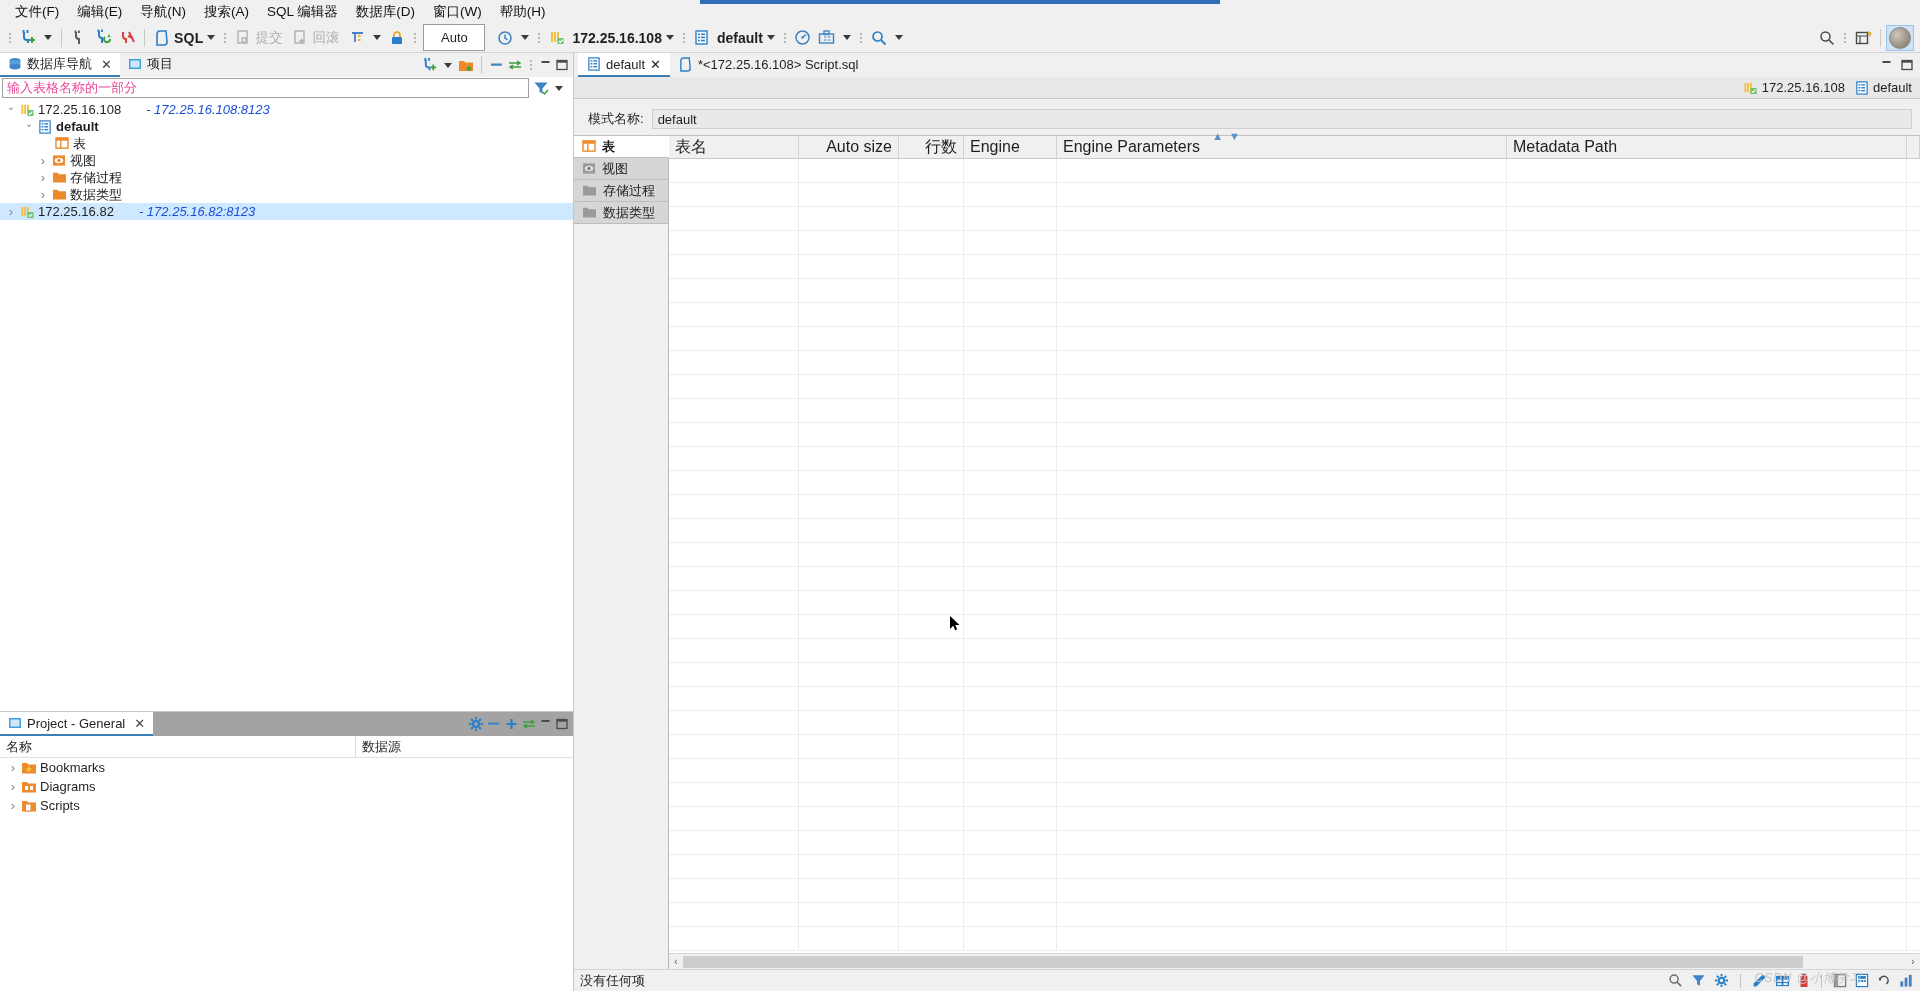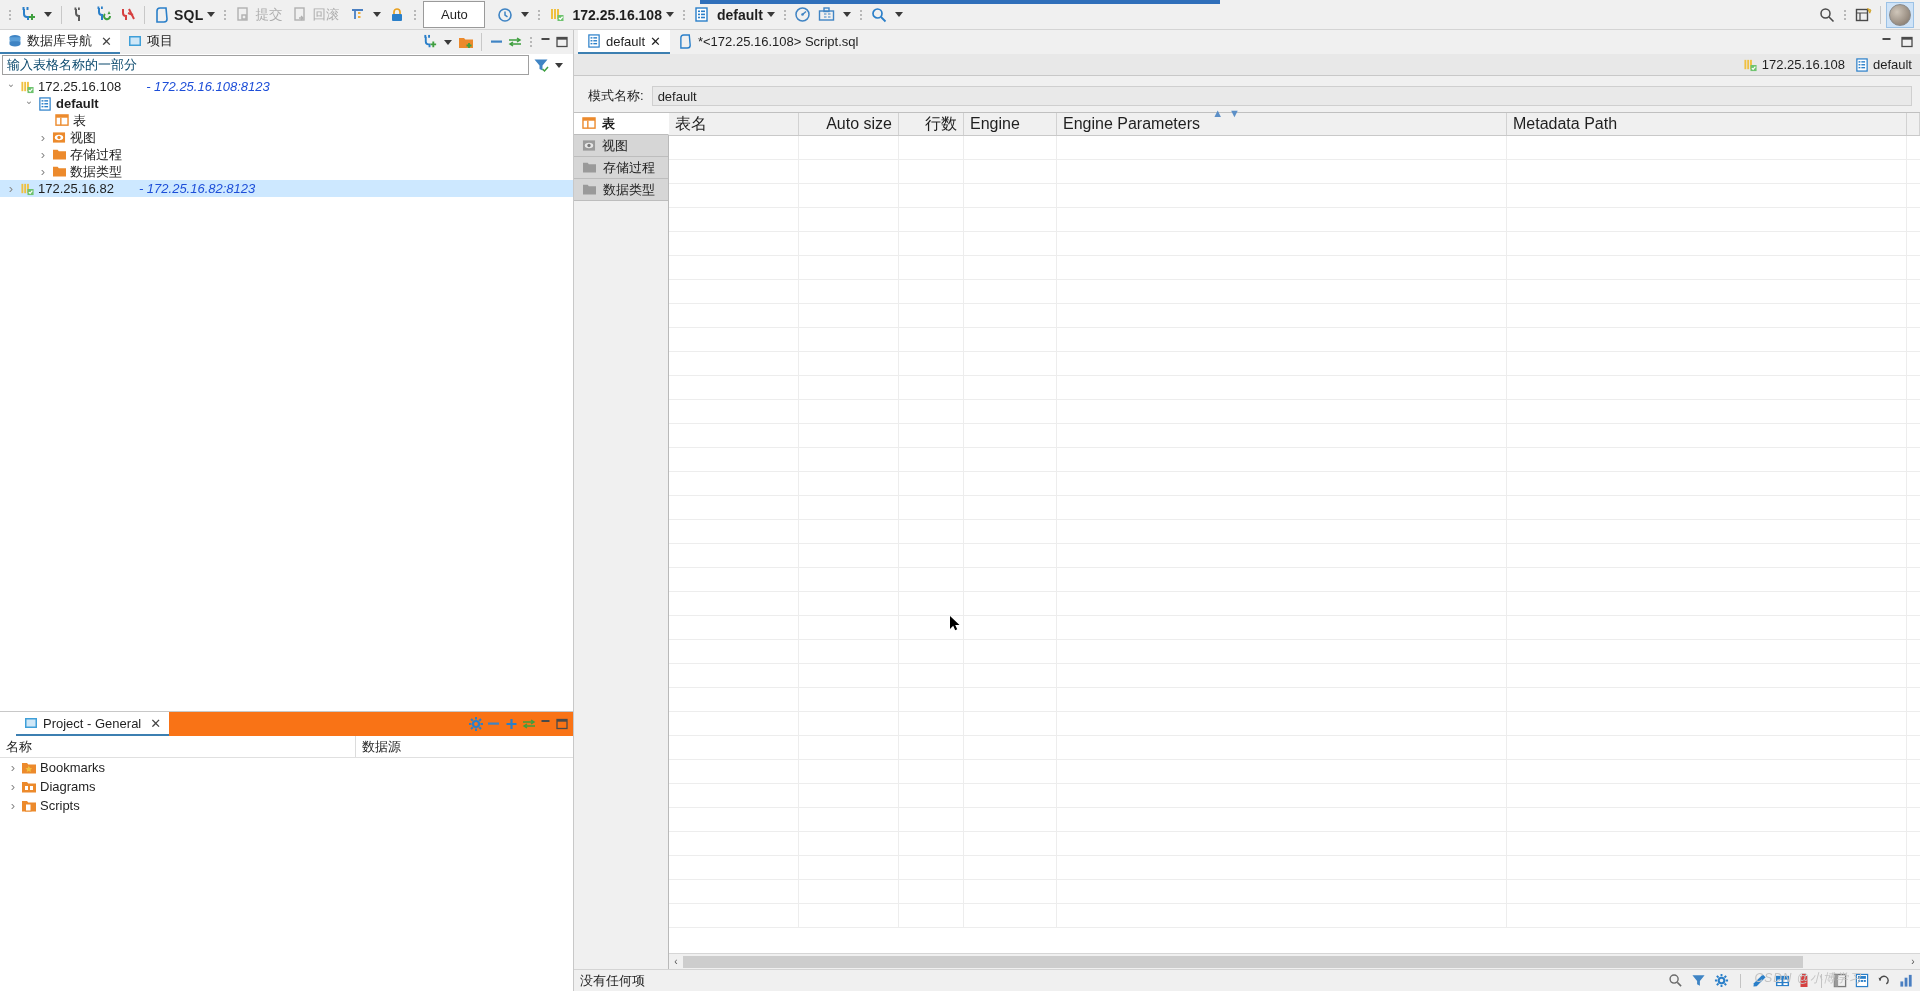--- a/index.html
+++ b/index.html
@@ -42,38 +42,38 @@
 
   
   .viewtabs { height:24px; display:flex; align-items:stretch; background:#f0f0f0; }
   .vtab { display:flex; align-items:center; gap:5px; padding:0 8px; font-size:13px; background:#f0f0f0; border-bottom:2px solid transparent; }
   .vtab.active { background:#ffffff; border-bottom:2px solid #3c7fb1; }
   .vtab .x { font-size:13px; color:#444; margin-left:4px; }
   .vt-actions { margin-left:auto; display:flex; align-items:center; gap:2px; padding-right:4px;}
 
   
   .filterrow { height:22px; display:flex; align-items:center; background:#ffffff; padding:0 2px; }
-  .filter-input { flex:1; height:20px; border:1px solid #a0a0a0; background:#fff; font-size:13px; padding:0 4px; color:#0c4a6e; display:flex; align-items:center;}
+  .filter-input { flex:1; height:20px; border:1px solid #a0a0a0; background:#fff; font-size:13px; padding:0 4px; color:#ec4899; display:flex; align-items:center;}
   .filter-actions { display:flex; align-items:center; gap:2px; padding:0 4px; }
 
   
   .tree { flex:1; overflow:hidden; background:#fff; padding-top:2px;}
   .trow { height:17px; display:flex; align-items:center; font-size:13px; white-space:nowrap; padding-left:4px;}
   .trow.sel { background:#cde8ff; }
   .arrow { width:14px; text-align:center; color:#888; font-size:10px; flex:0 0 14px;}
   .arrow.open::before { content:'⌄'; position:relative; top:-3px; }
   .arrow.closed::before { content:'›'; font-size:13px;}
   .ticon { width:18px; display:flex; align-items:center; justify-content:center; flex:0 0 18px;}
   .tlabel { margin-left:2px; }
   .tlabel.bold { font-weight:bold; }
   .tsub { margin-left:25px; font-style:italic; color:#1d4ed8; }
 
   
   .project-panel { height:280px; display:flex; flex-direction:column; border-top:1px solid #c8c8c8; background:#fff;}
-  .pp-tabs { height:24px; display:flex; align-items:stretch; background:#f97316;margin-left:16px; }
+  .pp-tabs { height:24px; display:flex; align-items:stretch; background:#a3a3a3; }
   .pp-header { height:22px; display:flex; align-items:center; background:#fff; border-bottom:1px solid #e0e0e0; font-size:13px;}
   .pp-col1 { width:355px; padding-left:6px; }
   .pp-col2 { padding-left:6px; border-left:1px solid #dcdcdc; height:100%; display:flex; align-items:center;}
   .pp-tree { flex:1; }
 
   
   .etabs { height:24px; display:flex; align-items:stretch; background:#f0f0f0; padding-left:4px;}
   .etab { display:flex; align-items:center; gap:5px; padding:0 9px; font-size:13px; border-bottom:2px solid transparent;}
   .etab.active { background:#ffffff; border-bottom:2px solid #3c7fb1;}
   .et-actions { margin-left:auto; display:flex; align-items:center; gap:6px; padding-right:6px;}
@@ -118,20 +118,30 @@
 
   svg { display:block; }
 </style>
 </head>
 <body>
 
 <div class="app">
 
   <div class="titlebar-strip"></div>
 
+  <div class="menubar">
+    <div class="mi">文件(F)</div>
+    <div class="mi">编辑(E)</div>
+    <div class="mi">导航(N)</div>
+    <div class="mi">搜索(A)</div>
+    <div class="mi">SQL 编辑器</div>
+    <div class="mi">数据库(D)</div>
+    <div class="mi">窗口(W)</div>
+    <div class="mi">帮助(H)</div>
+  </div>
 
   <div class="toolbar">
     <div class="tb-dots">
         <i></i>
         <i></i>
         <i></i>
       </div>
 
     <div class="tb-btn">
       <svg width="17" height="17" viewBox="0 0 17 17">

